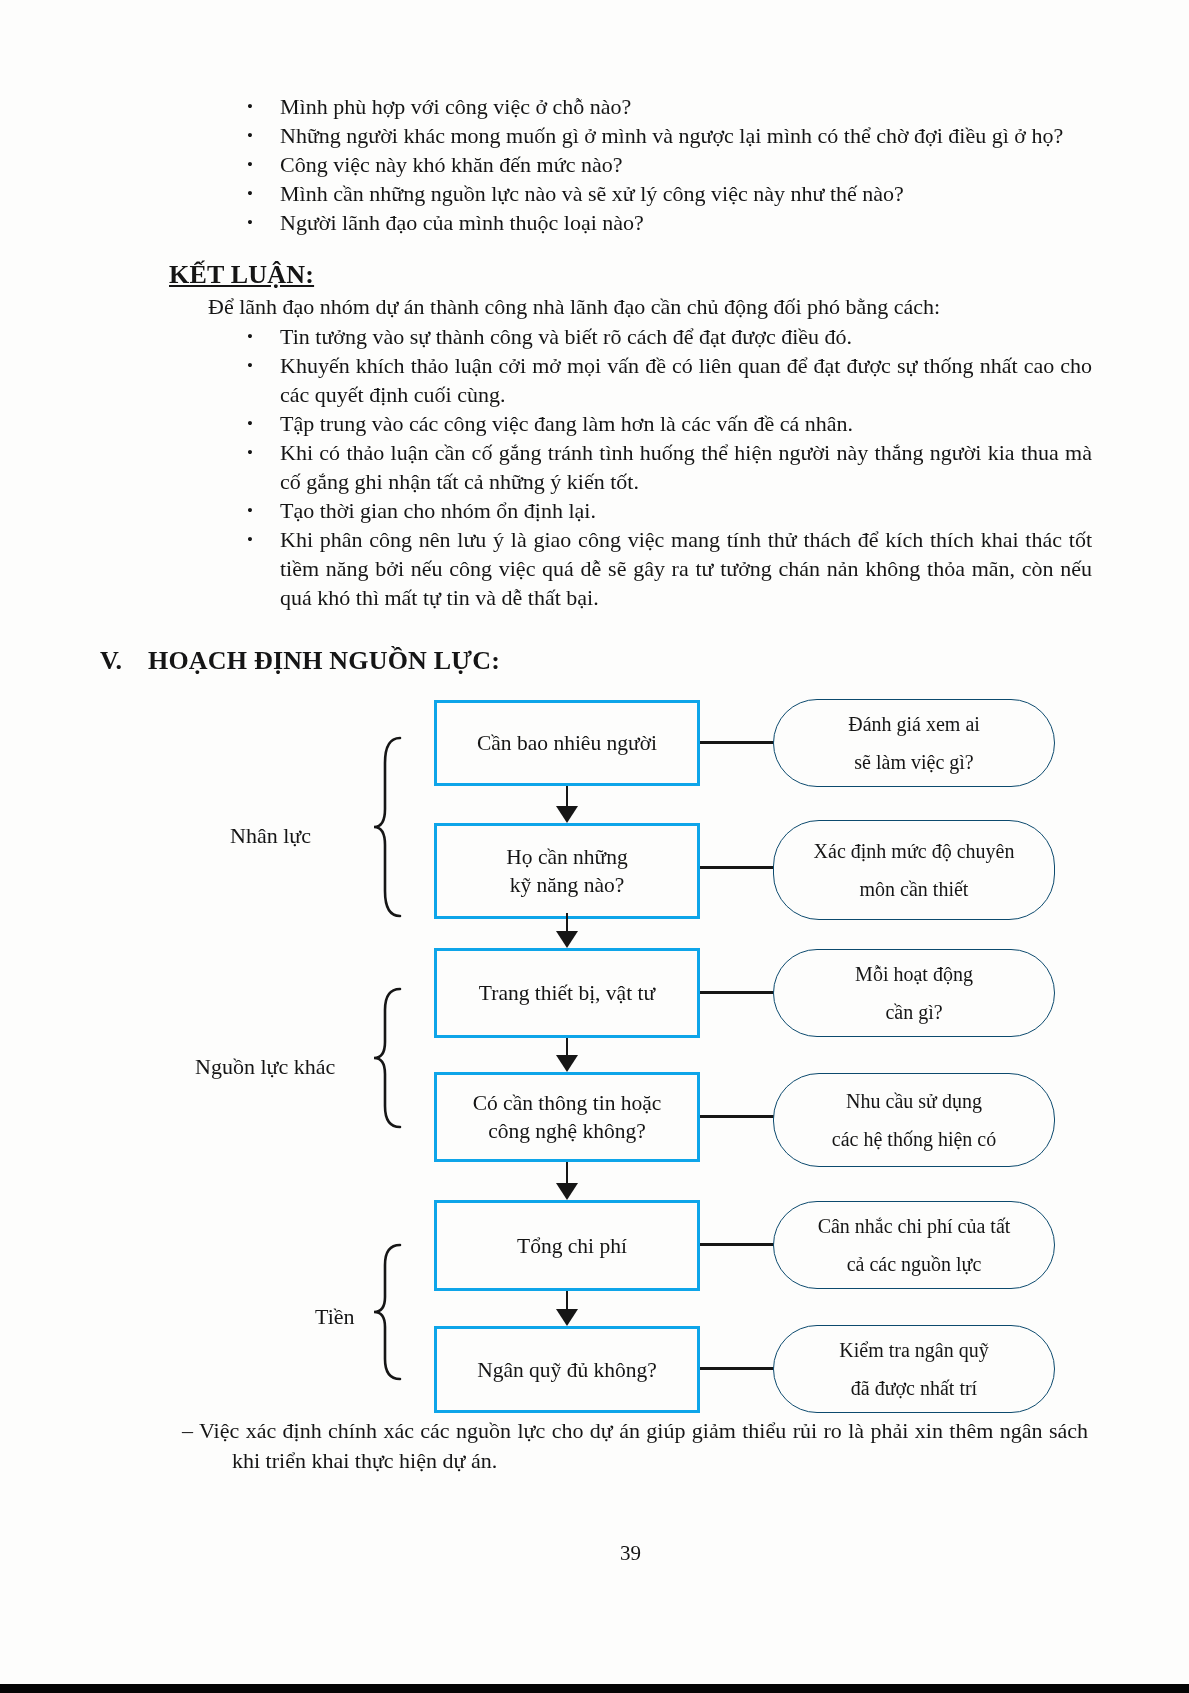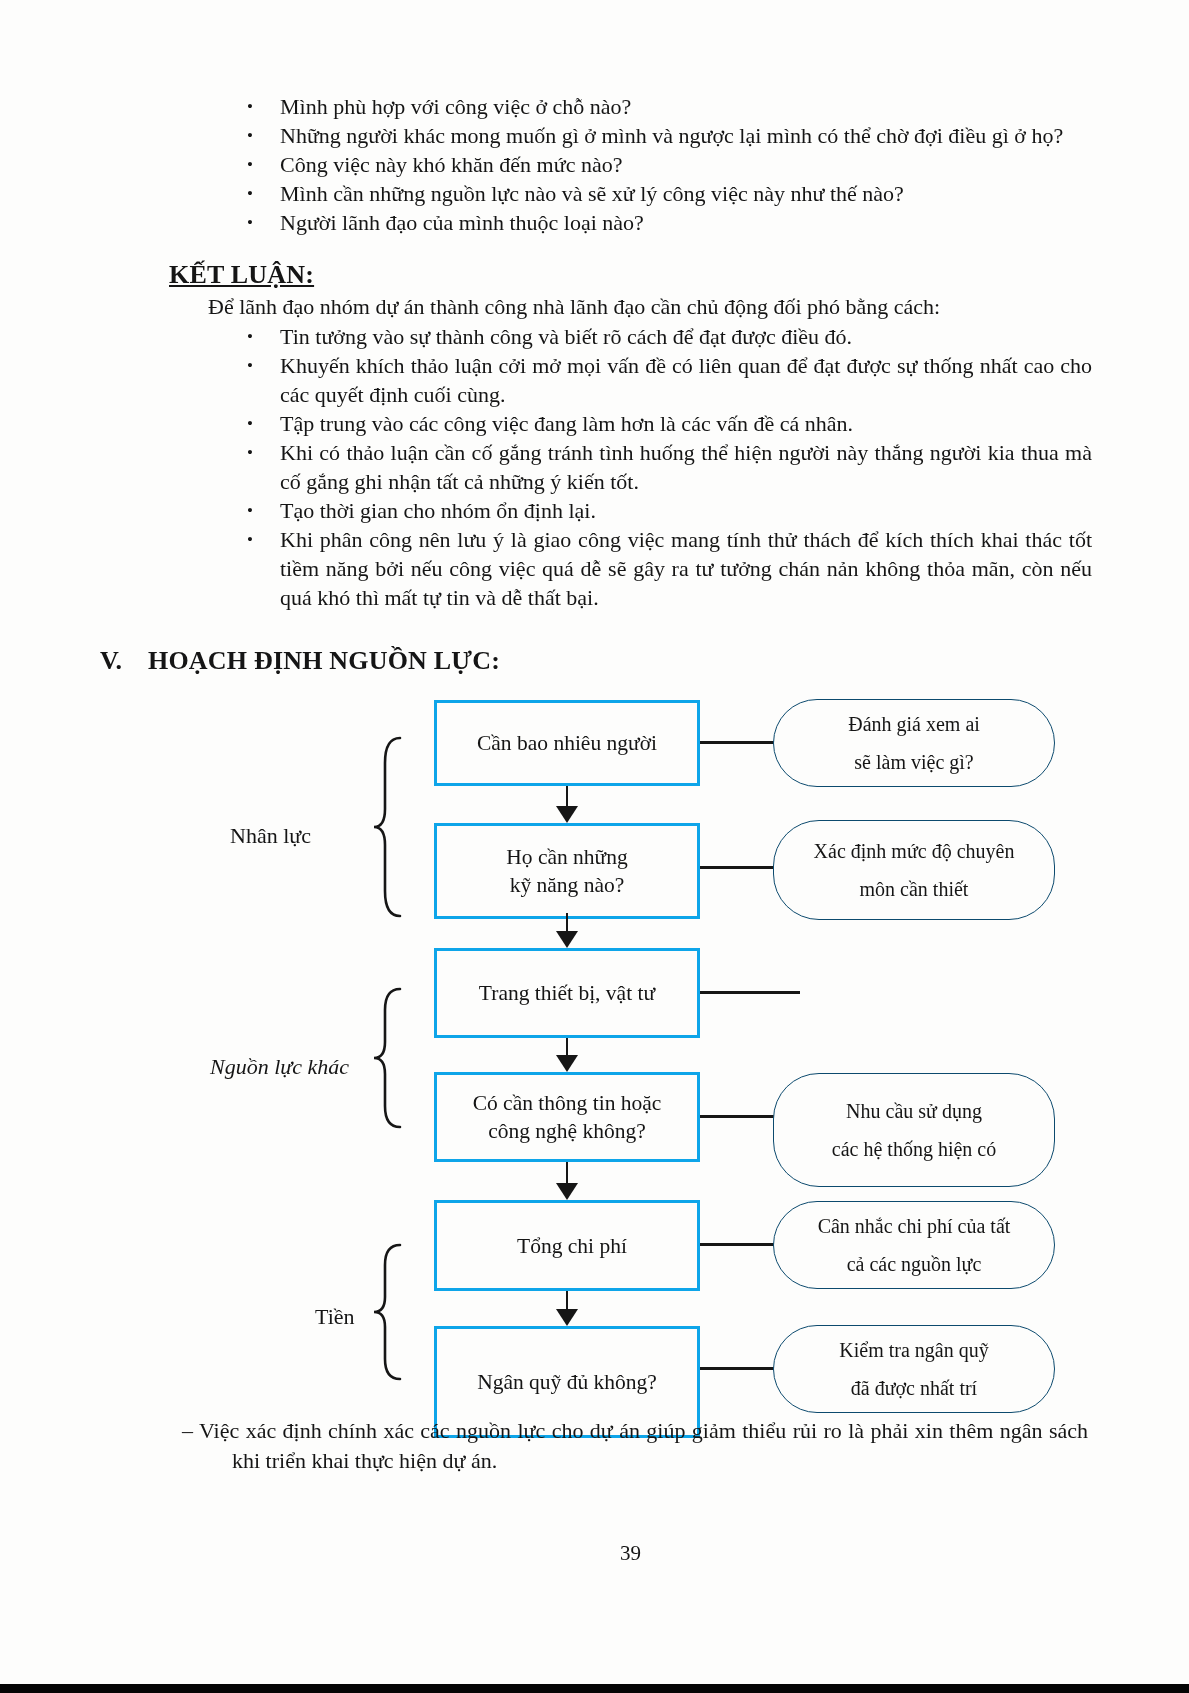--- a/index.html
+++ b/index.html
@@ -114,38 +114,38 @@
   </div>
 
   <div class="abs h-bold" style="left:100px;top:646px;">V.</div>
   <div class="abs h-bold" style="left:148px;top:646px;">HOẠCH ĐỊNH NGUỒN LỰC:</div>
 
   <div class="glabel" style="left:230px;top:821px;">Nhân lực</div>
   <svg class="brace" style="top:735px;height:184px;" viewBox="0 0 38 184" preserveAspectRatio="none">
     <path d="M31 3 Q16 3 16 28 L16 74 Q16 92 5 92 Q16 92 16 110 L16 156 Q16 181 31 181" fill="none" stroke="#161616" stroke-width="2.6" vector-effect="non-scaling-stroke" stroke-linecap="round"></path>
   </svg>
 
-  <div class="glabel" style="left:210px;top:1052px;font-style:italic;">Nguồn lực khác</div>
+  <div class="glabel" style="left:195px;top:1052px;">Nguồn lực khác</div>
   <svg class="brace" style="top:986px;height:144px;" viewBox="0 0 38 144" preserveAspectRatio="none">
     <path d="M31 3 Q16 3 16 24 L16 56 Q16 72 5 72 Q16 72 16 88 L16 120 Q16 141 31 141" fill="none" stroke="#161616" stroke-width="2.6" vector-effect="non-scaling-stroke" stroke-linecap="round"></path>
   </svg>
 
   <div class="glabel" style="left:315px;top:1302px;">Tiền</div>
   <svg class="brace" style="top:1242px;height:140px;" viewBox="0 0 38 140" preserveAspectRatio="none">
     <path d="M31 3 Q16 3 16 23 L16 55 Q16 70 5 70 Q16 70 16 85 L16 117 Q16 137 31 137" fill="none" stroke="#161616" stroke-width="2.6" vector-effect="non-scaling-stroke" stroke-linecap="round"></path>
   </svg>
 
   <div class="fbox" style="top:700px;height:86px;">Cần bao nhiêu người</div>
   <div class="fbox" style="top:823px;height:96px;">Họ cần những
 kỹ năng nào?</div>
   <div class="fbox" style="top:948px;height:90px;">Trang thiết bị, vật tư</div>
   <div class="fbox" style="top:1072px;height:90px;">Có cần thông tin hoặc
 công nghệ không?</div>
   <div class="fbox" style="top:1200px;height:91px;padding-left:10px;">Tổng chi phí</div>
-  <div class="fbox" style="top:1326px;height:112px;">Ngân quỹ đủ không?</div>
+  <div class="fbox" style="top:1326px;height:87px;">Ngân quỹ đủ không?</div>
 
   <div class="vline" style="top:786px;height:23px;"></div>
   <div class="ahead" style="top:806px;"></div>
   <div class="vline" style="top:913px;height:20px;"></div>
   <div class="ahead" style="top:931px;"></div>
   <div class="vline" style="top:1038px;height:19px;"></div>
   <div class="ahead" style="top:1055px;"></div>
   <div class="vline" style="top:1162px;height:23px;"></div>
   <div class="ahead" style="top:1183px;"></div>
   <div class="vline" style="top:1291px;height:20px;"></div>
@@ -155,21 +155,23 @@
   <div class="hline" style="left:700px;top:866px;width:100px;"></div>
   <div class="hline" style="left:700px;top:991px;width:100px;"></div>
   <div class="hline" style="left:700px;top:1115px;width:100px;"></div>
   <div class="hline" style="left:700px;top:1243px;width:100px;"></div>
   <div class="hline" style="left:700px;top:1367px;width:100px;"></div>
 
   <div class="fnote" style="top:699px;height:88px;">Đánh giá xem ai
 sẽ làm việc gì?</div>
   <div class="fnote" style="top:820px;height:100px;">Xác định mức độ chuyên
 môn cần thiết</div>
-  <div class="fnote" style="top:1073px;height:114px;">Nhu cầu sử dụng
+  <div class="fnote" style="top:949px;height:88px;">Mỗi hoạt động
+cần gì?</div>
+  <div class="fnote" style="top:1073px;height:94px;">Nhu cầu sử dụng
 các hệ thống hiện có</div>
   <div class="fnote" style="top:1201px;height:88px;">Cân nhắc chi phí của tất
 cả các nguồn lực</div>
   <div class="fnote" style="top:1325px;height:88px;">Kiểm tra ngân quỹ
 đã được nhất trí</div>
 
   <div class="footnote">– Việc xác định chính xác các nguồn lực cho dự án giúp giảm thiểu rủi ro là phải xin thêm ngân sách khi triển khai thực hiện dự án.</div>
 
   <div class="pagenum">39</div>
 

